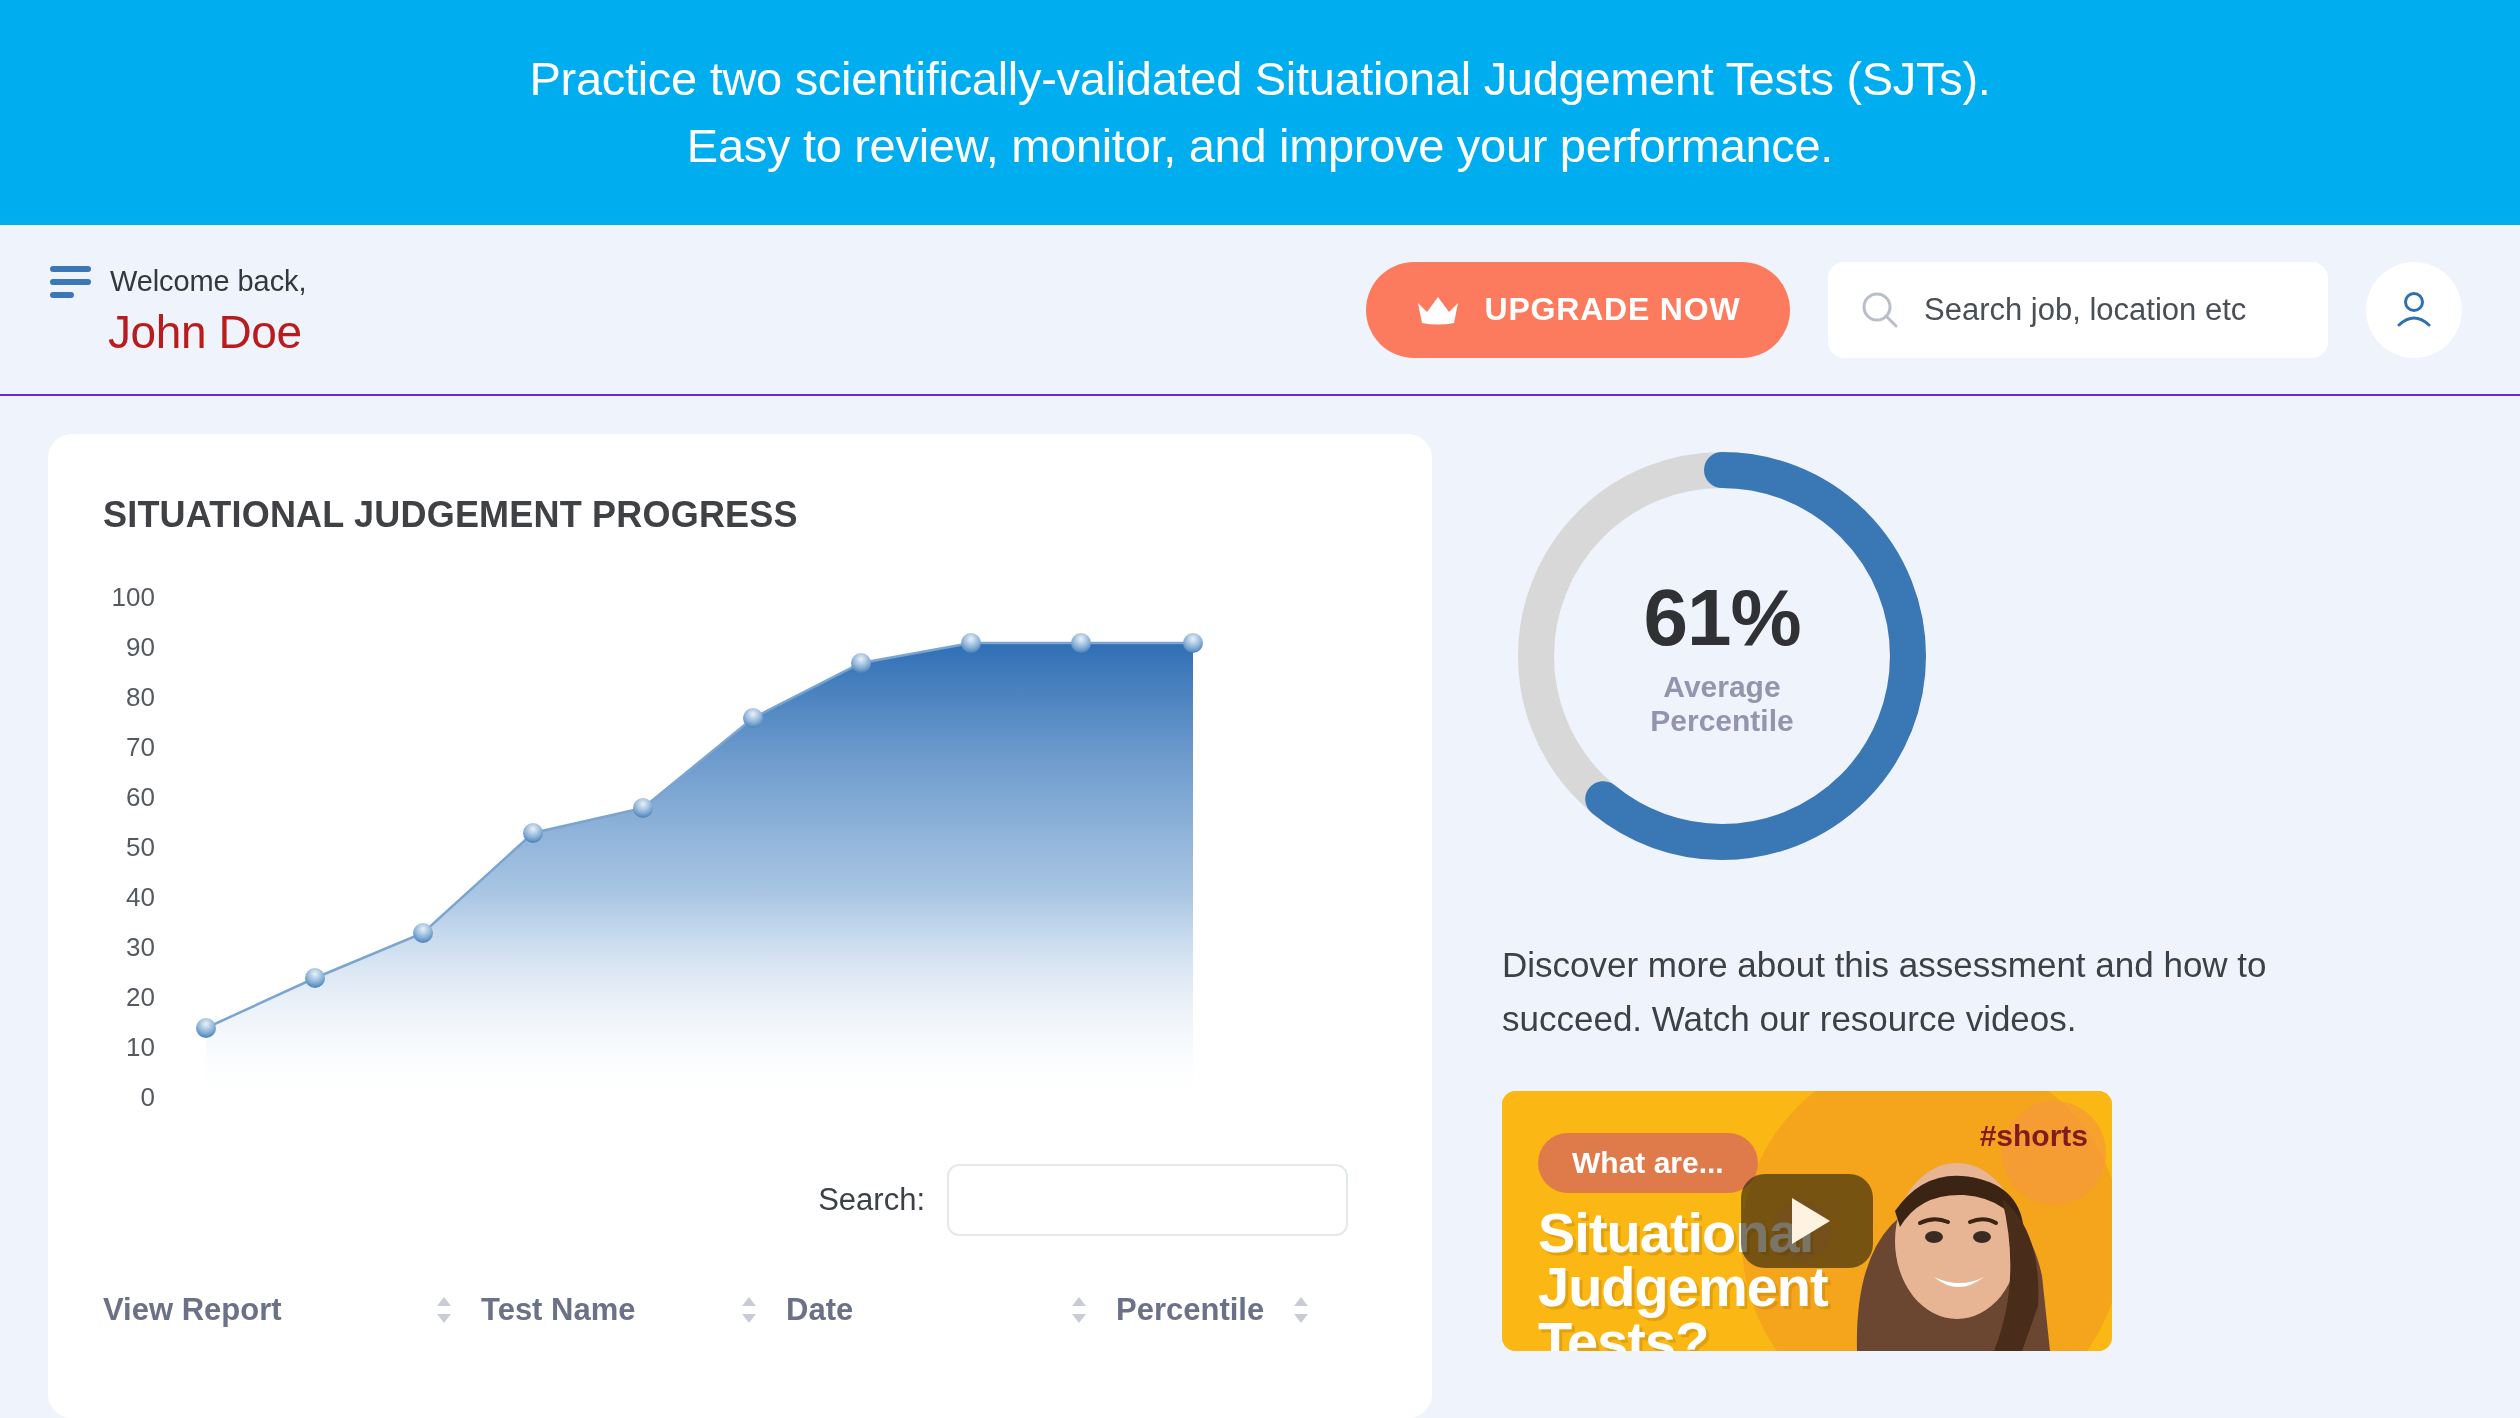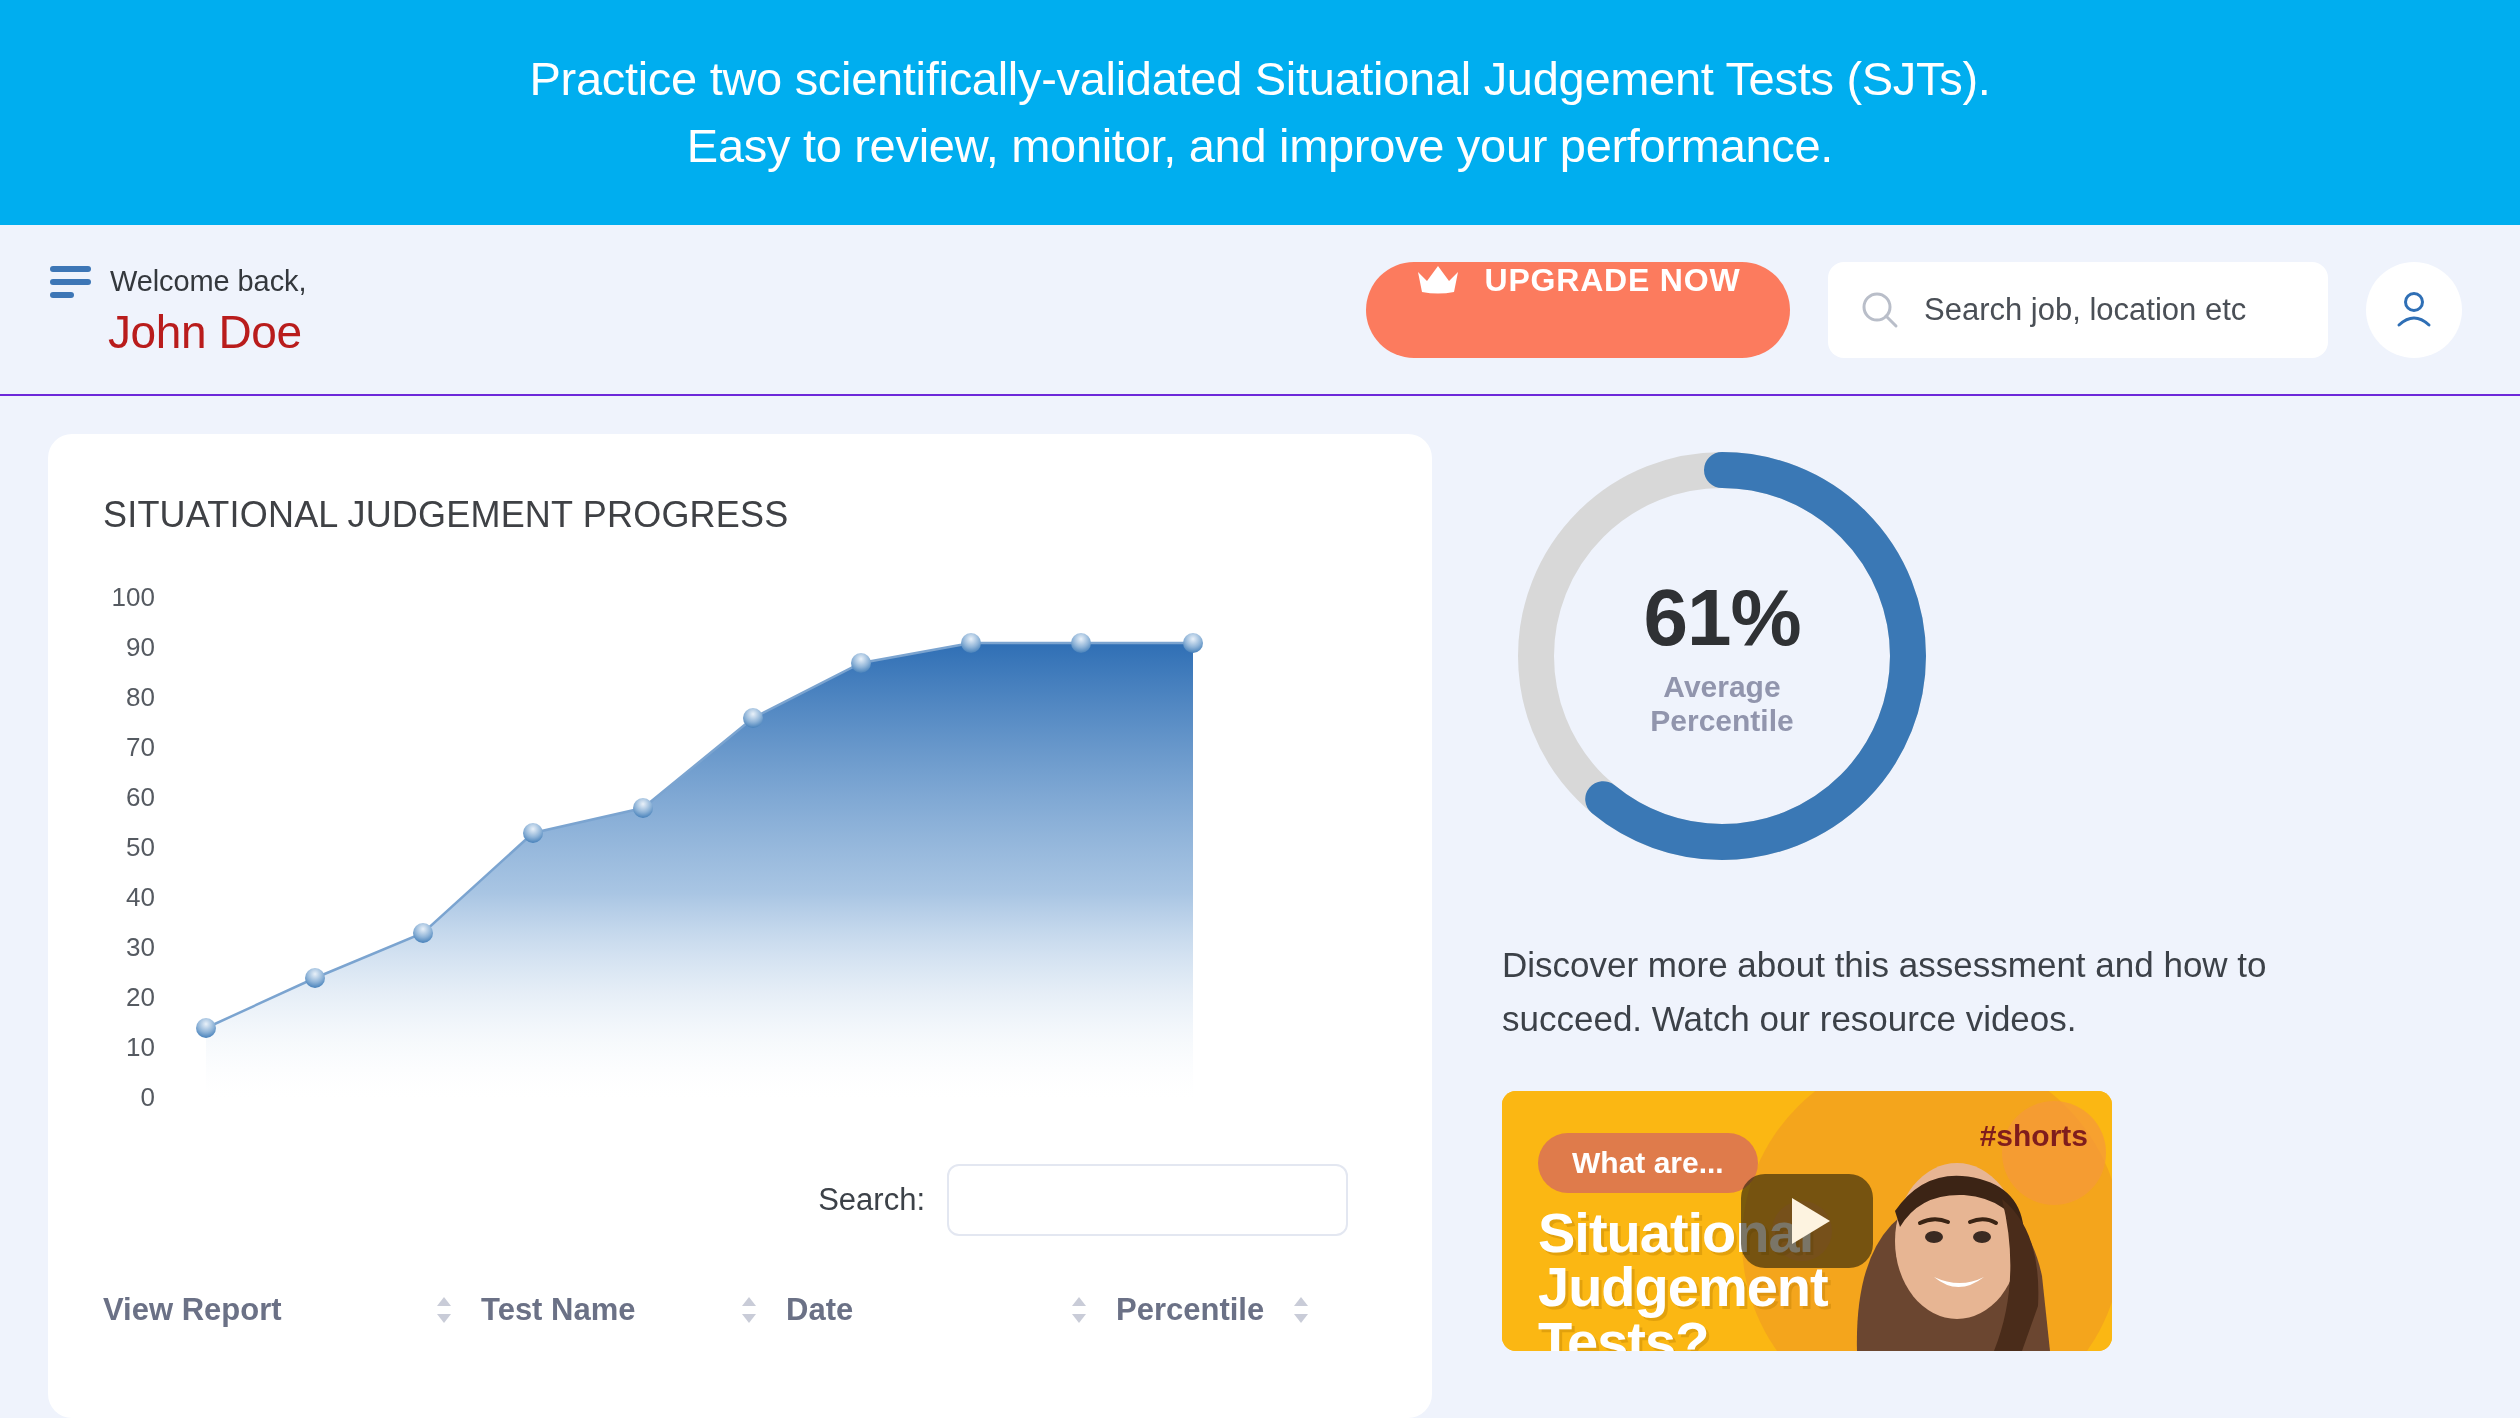--- a/index.html
+++ b/index.html
@@ -92,21 +92,21 @@
   }
 
   .upgrade-btn {
     width: 424px;
     height: 96px;
     background: #fc7b5e;
     border: none;
     border-radius: 48px;
     color: #ffffff;
     display: flex;
-    align-items: flex-start;
+    align-items: center;
     justify-content: center;
     gap: 25px;
     cursor: pointer;
     font-family: inherit;
   }
   .upgrade-label {
     font-size: 32px;
     font-weight: 700;
     letter-spacing: 0.8px;
   }
@@ -160,21 +160,21 @@
     width: 1384px;
     background: #ffffff;
     border-radius: 24px;
     flex: 0 0 auto;
     padding: 60px 55px 0 55px;
     position: relative;
     overflow: hidden;
   }
   .card-title {
     font-size: 36px;
-    font-weight: 400;
+    font-weight: 700;
     color: #3f4145;
     letter-spacing: 0.2px;
   }
 
   .chart-wrap { position: relative; width: 1275px; height: 560px; margin-top: 42px; }
   .chart-svg { display: block; }
 
   .table-controls {
     display: flex;
     justify-content: flex-end;

